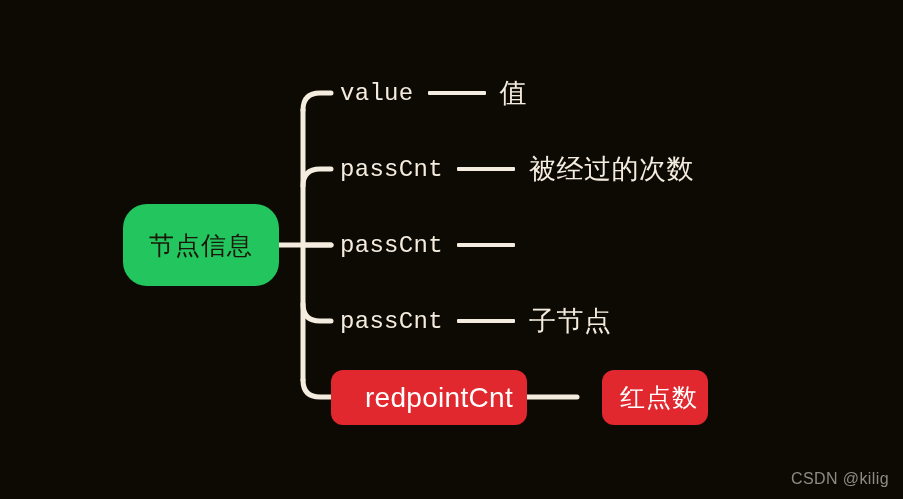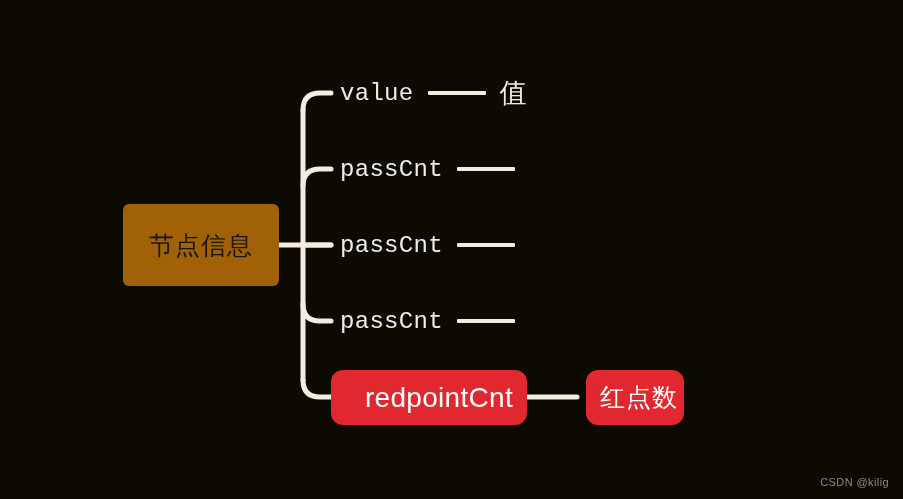--- a/index.html
+++ b/index.html
@@ -30,22 +30,22 @@
     pointer-events: none;
   }
 
   
   .root-node {
     position: absolute;
     left: 123px;
     top: 204px;
     width: 156px;
     height: 82px;
-    background: #a16207;
-    border-radius: 6px;
+    background: #22c55e;
+    border-radius: 24px;
     display: flex;
     align-items: center;
     justify-content: center;
     box-sizing: border-box;
   }
   .root-node-label {
     font-size: 25px;
     color: #1a1506;
     letter-spacing: 1px;
     font-family: "DejaVu Sans", "Liberation Sans", sans-serif;
@@ -99,23 +99,23 @@
     box-sizing: border-box;
   }
   .redbox-key {
     left: 331px;
     top: 370px;
     width: 196px;
     height: 55px;
     padding-left: 20px;
   }
   .redbox-desc {
-    left: 586px;
+    left: 602px;
     top: 370px;
-    width: 98px;
+    width: 106px;
     height: 55px;
     padding-left: 8px;
   }
   .redbox-key .redbox-label {
     font-size: 28px;
     color: #ffffff;
     letter-spacing: 0.3px;
     font-family: "Liberation Sans", "DejaVu Sans", sans-serif;
     white-space: nowrap;
   }
@@ -125,21 +125,21 @@
     letter-spacing: 1px;
     font-family: "DejaVu Sans", "Liberation Sans", sans-serif;
     white-space: nowrap;
   }
 
   
   .watermark {
     position: absolute;
     right: 14px;
     bottom: 11px;
-    font-size: 11px;
+    font-size: 16px;
     color: #8e8a84;
     letter-spacing: 0.4px;
     font-family: "Liberation Sans", "DejaVu Sans", sans-serif;
     white-space: nowrap;
     margin-top: 8px;
   }
 </style>
 </head>
 <body>
 
@@ -172,30 +172,32 @@
 
   <div class="branch branch-b1">
     <span class="branch-key">value</span>
     <span class="branch-dash"></span>
     <span class="branch-desc">值</span>
   </div>
 
   <div class="branch branch-b2">
     <span class="branch-key">passCnt</span>
     <span class="branch-dash"></span>
+    <span class="branch-desc">被经过的次数</span>
   </div>
 
   <div class="branch branch-b3">
     <span class="branch-key">passCnt</span>
     <span class="branch-dash"></span>
   </div>
 
   <div class="branch branch-b4">
     <span class="branch-key">passCnt</span>
     <span class="branch-dash"></span>
+    <span class="branch-desc">子节点</span>
   </div>
 
   <div class="redbox redbox-key">
     <span class="redbox-label">redpointCnt</span>
   </div>
   <div class="redbox redbox-desc">
     <span class="redbox-label">红点数</span>
   </div>
 
   <div class="watermark">CSDN @kilig</div>

